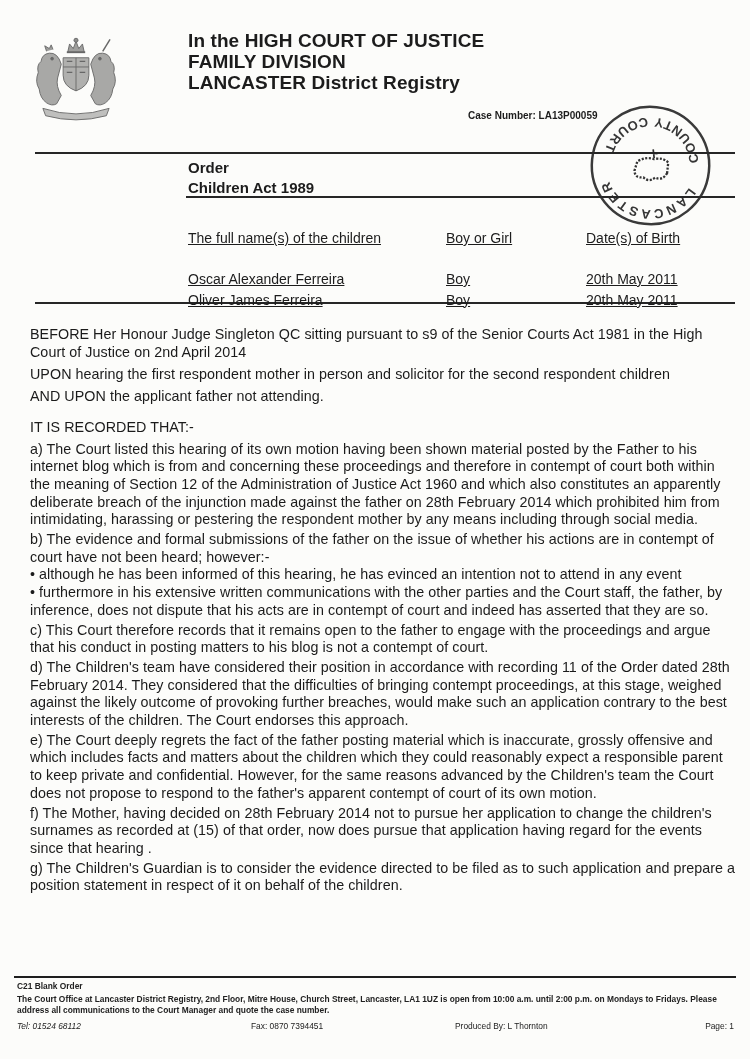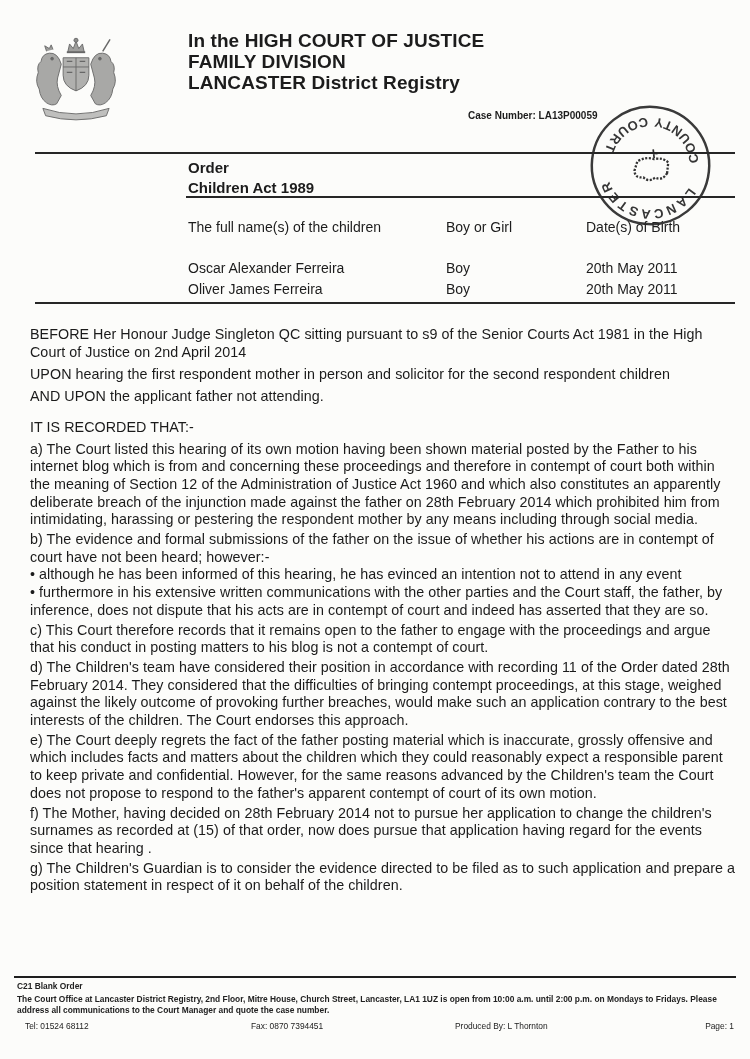--- a/index.html
+++ b/index.html
@@ -32,21 +32,21 @@
   #rule1 { left: 35px; top: 152px; width: 700px; }
   #rule2 { left: 186px; top: 196px; width: 549px; height: 1.6px; }
   #rule3 { left: 35px; top: 302px; width: 700px; }
   #rule-footer { left: 14px; top: 976px; width: 722px; height: 1.8px; background: #1e1e1e; }
   
   .order-block {
     position: absolute; left: 188px; top: 158px;
     font-size: 15px; font-weight: 700; line-height: 20px;
   }
   
-  .ctable { position: absolute; left: 188px; top: 219px; width: 548px; font-size: 14px; }
+  .ctable { position: absolute; left: 188px; top: 230px; width: 548px; font-size: 14px; text-decoration: underline; }
   .ctable .hrow { display: flex; margin-bottom: 23px; }
   .ctable .row  { display: flex; line-height: 20.5px; }
   .ctable .c1 { width: 258px; }
   .ctable .c2 { width: 140px; }
   .ctable .c3 { flex: 1; }
   
   .stamp {
     position: absolute; left: 587px; top: 102px;
     width: 127px; height: 127px;
     transform: rotate(186deg);
@@ -65,21 +65,21 @@
   .footer-block {
     position: absolute; left: 17px; top: 981px; width: 719px;
     font-size: 8.4px; line-height: 10.6px; color: #222;
   }
   .form-code { font-weight: 700; margin-bottom: 2.5px; }
   .office-info { font-weight: 700; }
   .contact-row {
     position: absolute; left: 17px; top: 1021px; width: 719px; height: 12px;
     font-size: 8.4px; color: #222;
   }
-  .contact-row .tel      { position: absolute; left: 8px; }
+  .contact-row .tel      { position: absolute; left: 0; font-style: italic; }
   .contact-row .fax      { position: absolute; left: 234px; }
   .contact-row .produced { position: absolute; left: 438px; }
   .contact-row .pagenum  { position: absolute; right: 2px; }
 </style>
 </head>
 <body>
 
 <div class="page">
 
   <svg class="crest" viewBox="0 0 100 98" xmlns="http://www.w3.org/2000/svg">

